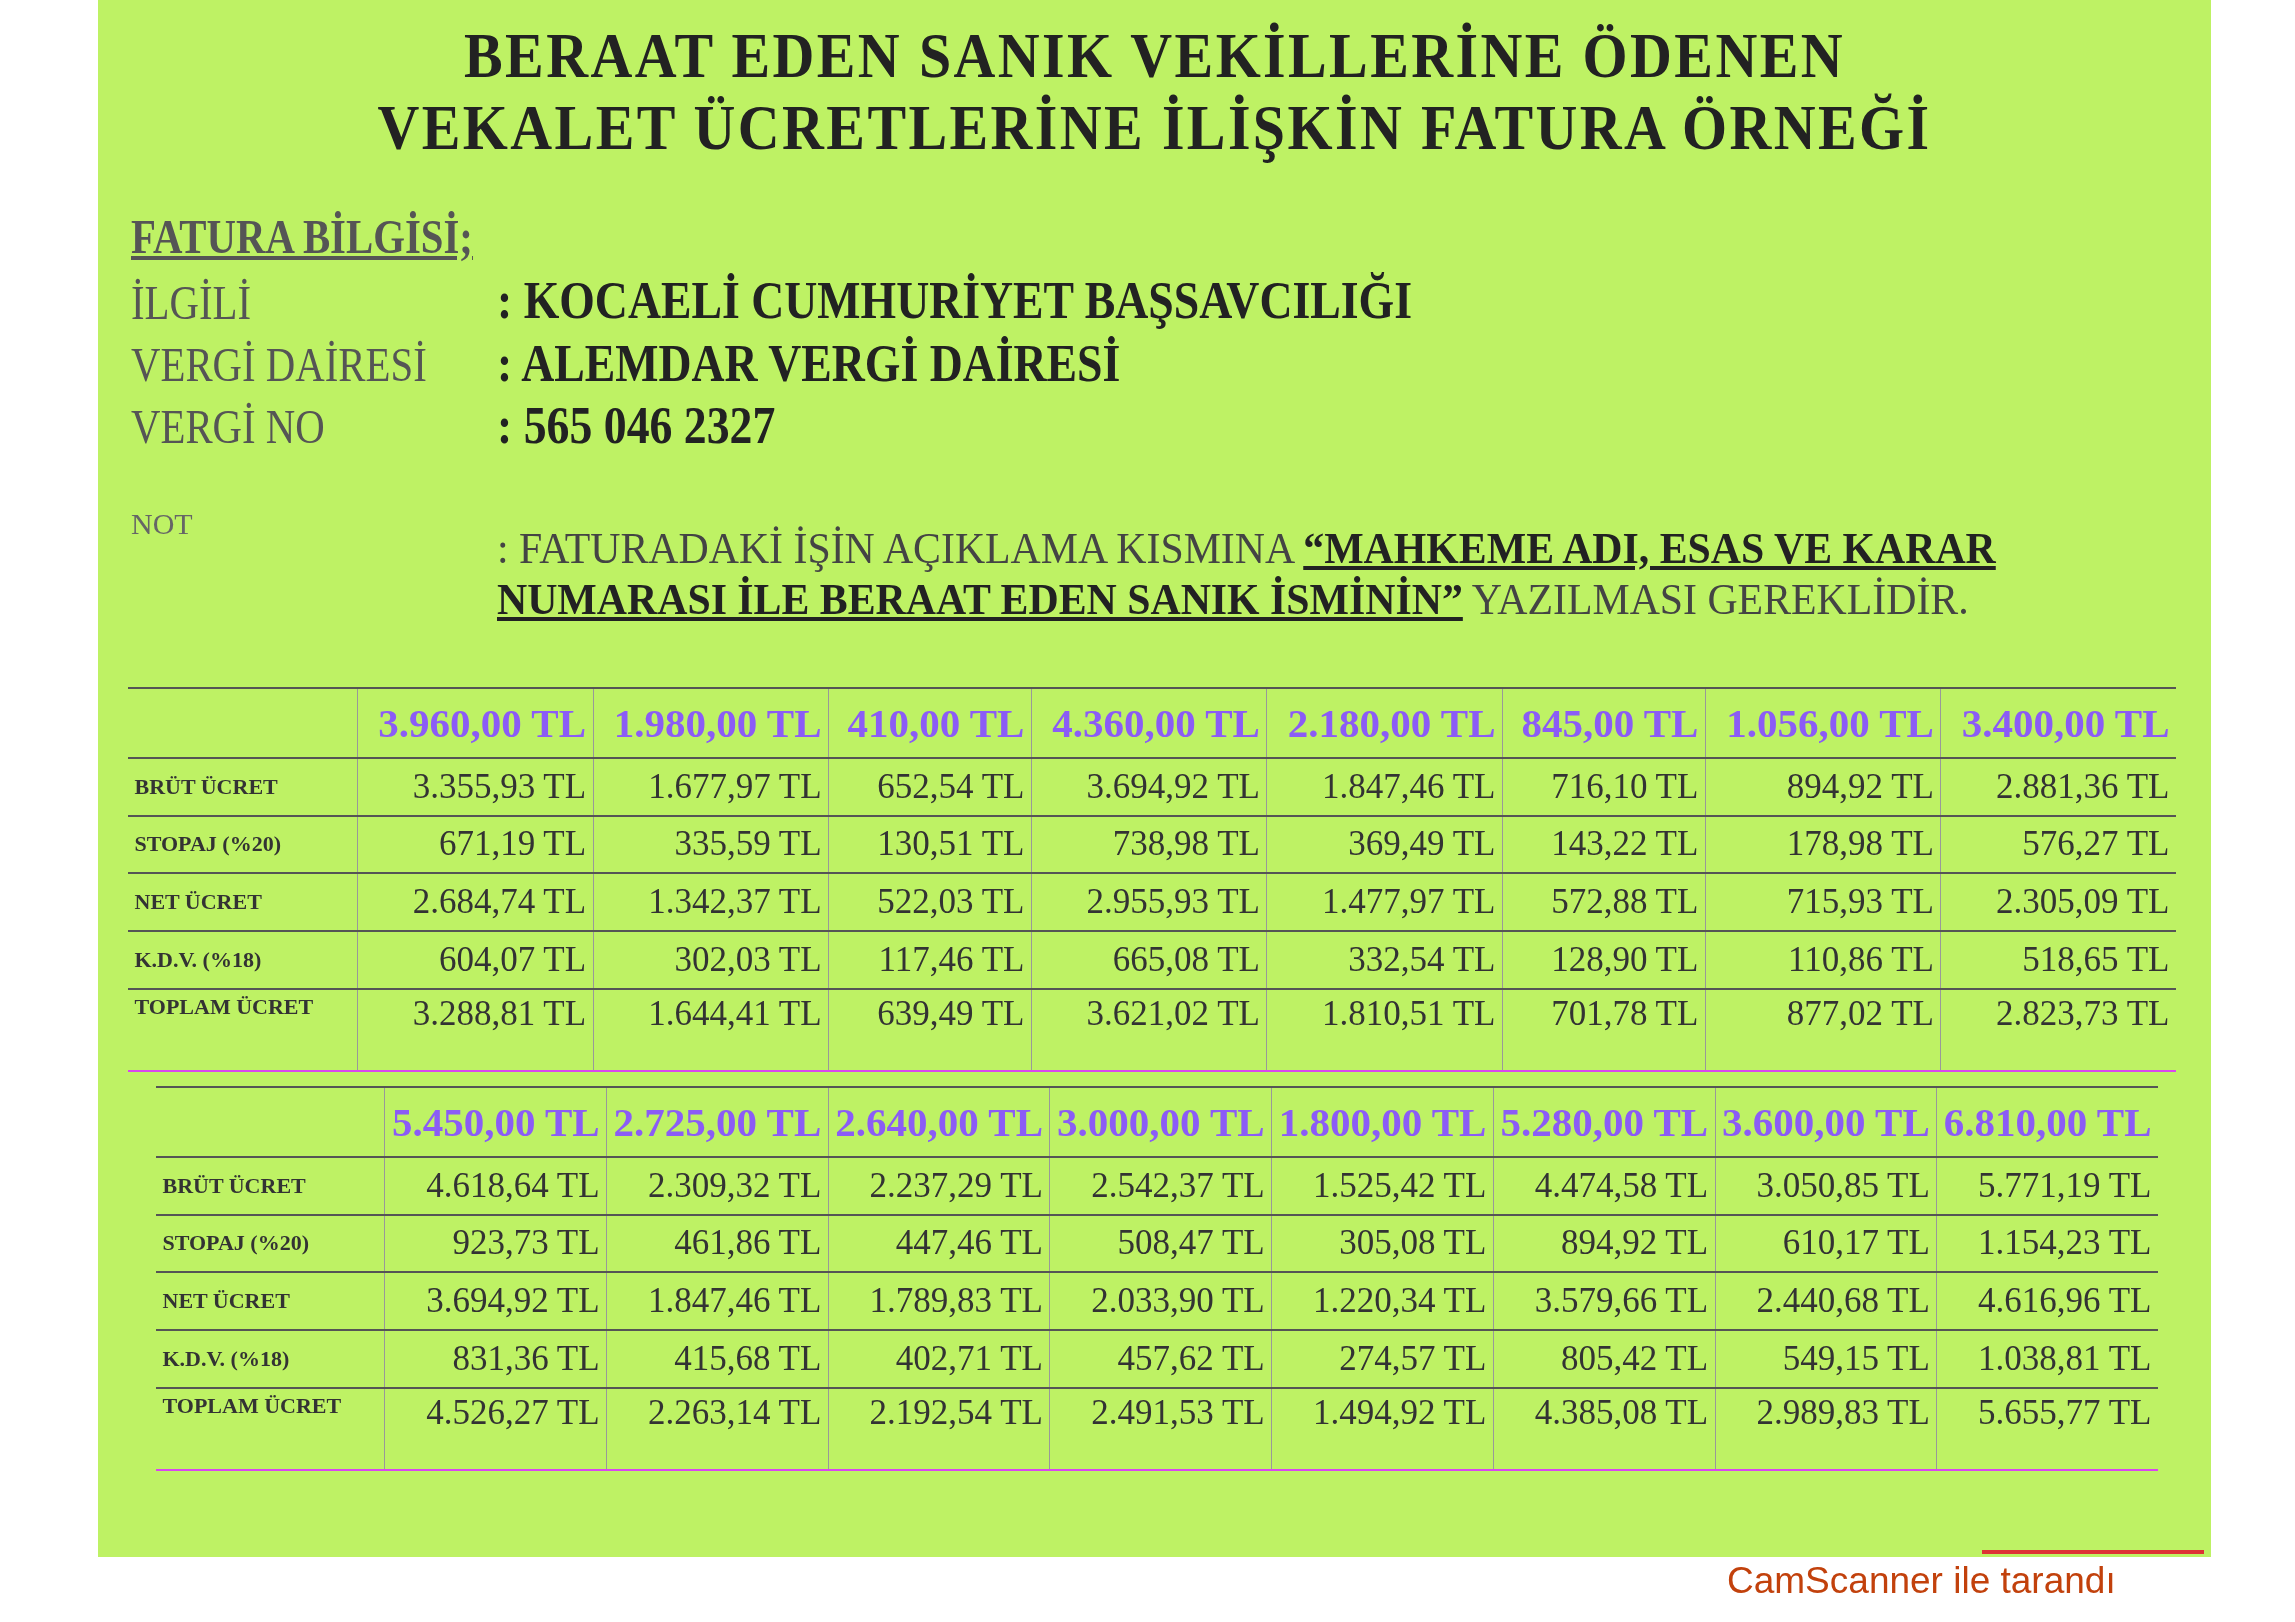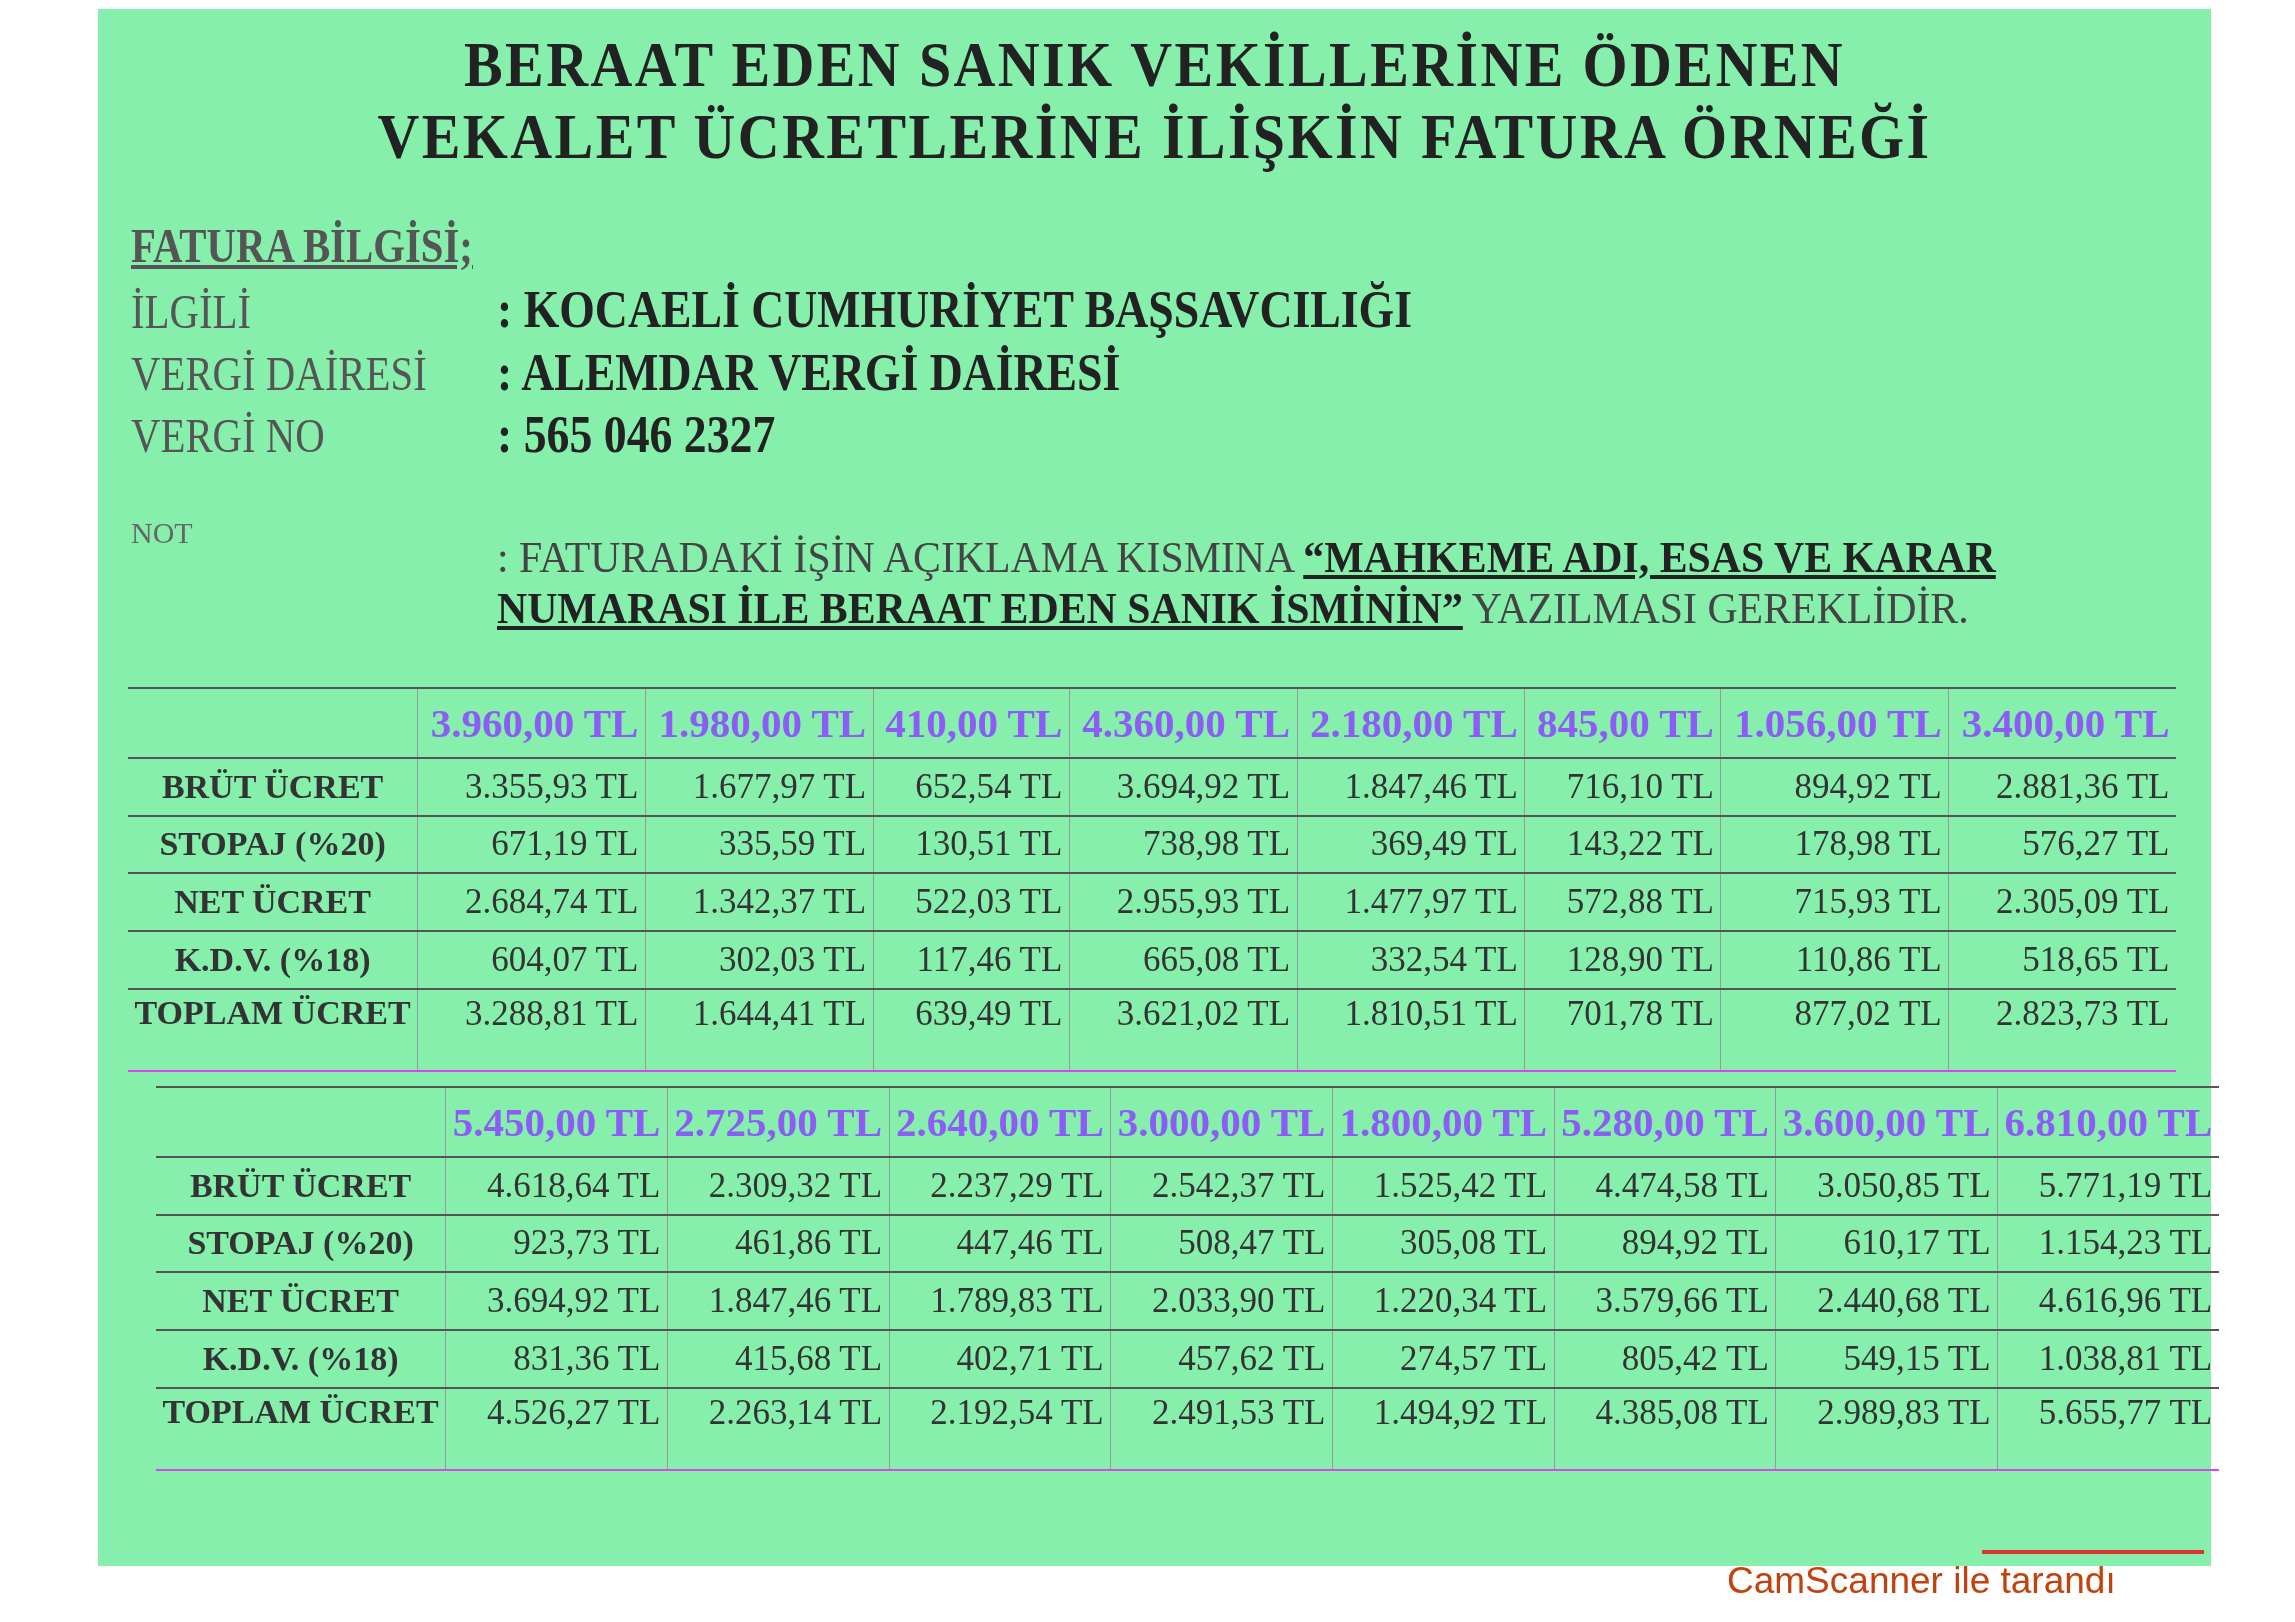--- a/index.html
+++ b/index.html
@@ -1,40 +1,40 @@
 <!DOCTYPE html>
 <html style="font-size:10.5px"><head>
 <meta charset="utf-8">
 <style>
   html, body { margin:0; padding:0; }
   body {
     width:2295px; height:1622px; background:#ffffff; position:relative; overflow:hidden;
     font-family:"Liberation Serif","DejaVu Serif",serif; color:#1a1a1a;
   }
-  .page { position:absolute; left:98px; top:9px; width:2113px; height:1557px; background:#86efac; }
+  .page { position:absolute; left:98px; top:0; width:2113px; height:1557px; background:#bef264; }
   .title {
     position:absolute; left:0; width:100%; text-align:center; font-weight:bold;
     font-size:63px; letter-spacing:2.6px; color:#222; transform:scaleX(0.92);
   }
   .t1 { top:19.6px; }
   .t2 { top:92px; }
   .info { position:absolute; left:33px; font-size:48px; color:#555; transform:scaleX(0.85); transform-origin:left; }
   .info-val { position:absolute; left:399px; font-size:52px; font-weight:bold; color:#222; transform:scaleX(0.88); transform-origin:left; white-space:nowrap; }
   .hdr { top:209px; text-decoration:underline; font-weight:bold; }
   .note-label { position:absolute; left:33px; top:507px; font-size:30px; color:#666; }
   .note-text { position:absolute; left:399px; top:523px; width:1727px; font-size:44px; line-height:51px; color:#444; transform:scaleX(0.95); transform-origin:left; }
   .note-text u { color:#222; font-weight:bold; }
   table.fee {
     position:absolute; border-collapse:collapse; font-size:35px;
   }
   table.fee td, table.fee th {
     border-top:2px solid #555; border-left:1.3px solid #999; padding:3.9px 6.5px; text-align:right; white-space:nowrap; color:#333;
   }
   table.fee th { font-weight:bold; font-size:41px; color:#8b5cf6; height:60px; }
-  table.fee td.rl { text-align:center; font-weight:bold; font-size:34px; color:#333; width:216px; border-left:none; }
+  table.fee td.rl { text-align:left; font-weight:bold; font-size:22px; color:#333; width:216px; border-left:none; }
   table.fee tr:last-child td { border-bottom:2px solid #d946ef; height:72px; vertical-align:top; }
   table.fee td { height:48px; }
   .tbl1 { left:128px; top:687px; width:2048px; }
   .tbl2 { left:131px; top:1086px; width:2002px;margin-left:25px; }
   .footer { position:absolute; left:1727px; top:1560px; font-family:"Liberation Sans","DejaVu Sans",sans-serif; font-size:37px; color:#c2410c; }
   .edge-red { position:absolute; left:1982px; top:1550px; width:222px; height:3.9px; background:#d33; }
 </style>
 </head>
 <body>
 

